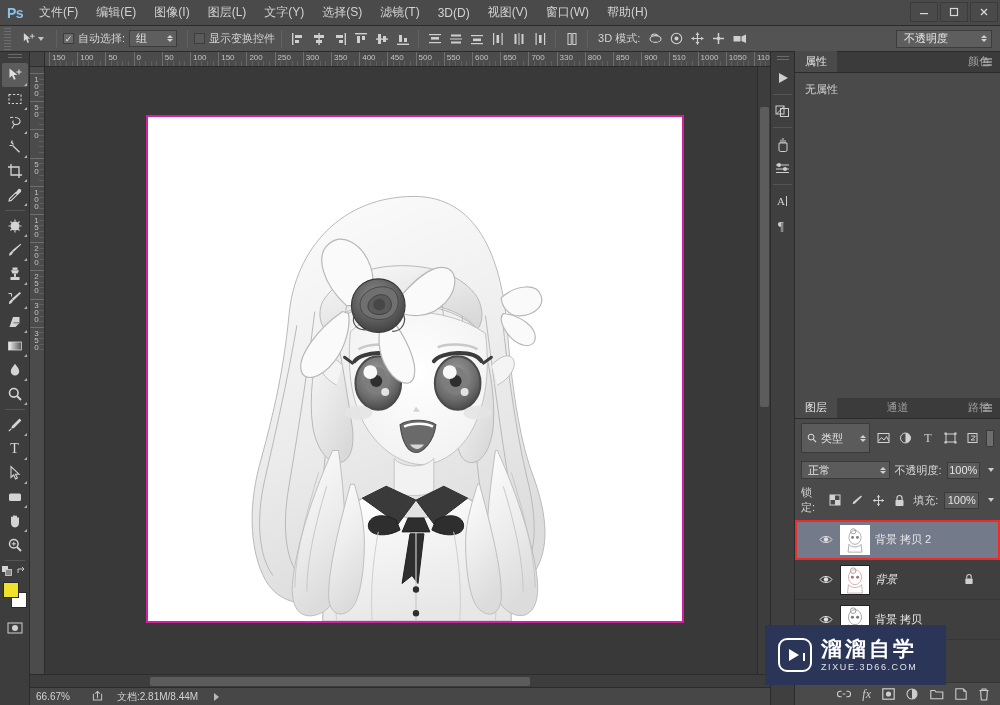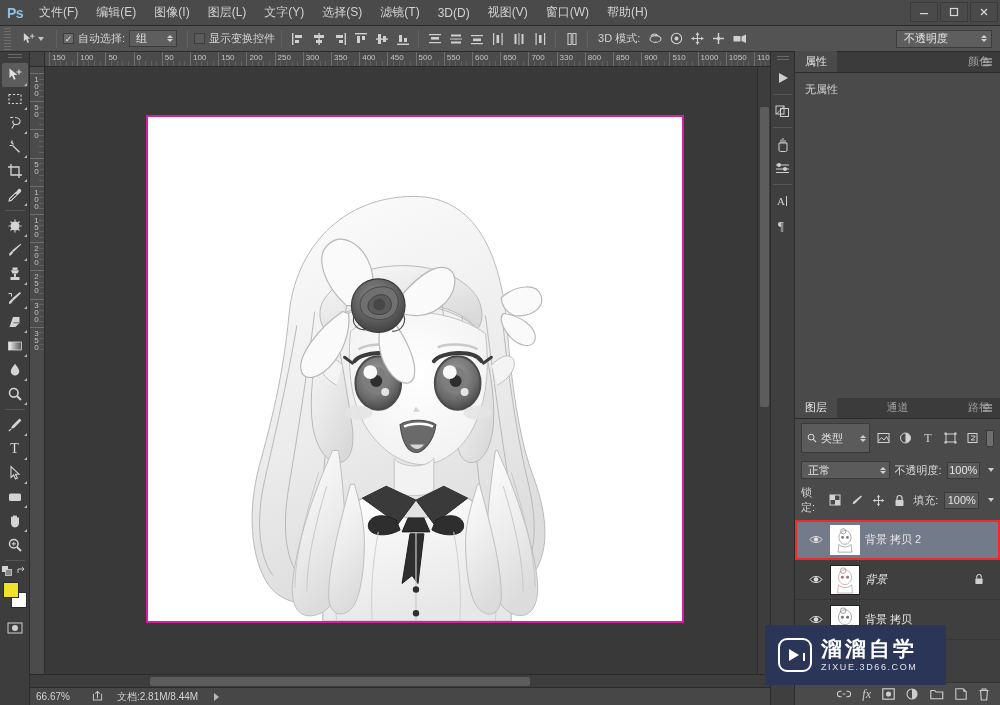--- a/index.html
+++ b/index.html
@@ -251,21 +251,21 @@
     height: 17px; width: 42px;
     display: flex; align-items: center; justify-content: center;
     font-size: 11px; color: #e4e4e4;
   }
   .mini-caret { width: 0; height: 0; border-left: 3px solid transparent; border-right: 3px solid transparent; border-top: 4px solid #cfcfcf; margin-left: 3px;}
   .lock-row { display: flex; align-items: center; padding: 2px 6px 5px; gap: 6px; }
   .layer-list { background: #3f3f3f; }
   .layer-row {
     height: 40px; display: flex; align-items: center;
     border-bottom: 1px solid #363636;
-    padding: 0 12px; gap: 5px; position: relative;
+    padding: 0 22px; gap: 5px; position: relative;
   }
   .layer-row.selected { background: #737a8a; }
   .layer-row.sel-outline { outline: 2px solid #ee2b2b; outline-offset: -2px; z-index: 2; }
   .eye { width: 18px; display: flex; align-items: center; justify-content: center; color: #d8d8d8; font-size: 11px; }
   .thumb {
     width: 30px; height: 30px; background: #fff;
     border: 1px solid #222; position: relative; overflow: hidden;
     flex-shrink: 0;
   }
   .thumb.active-thumb { border: 2px solid #ffffff; }

